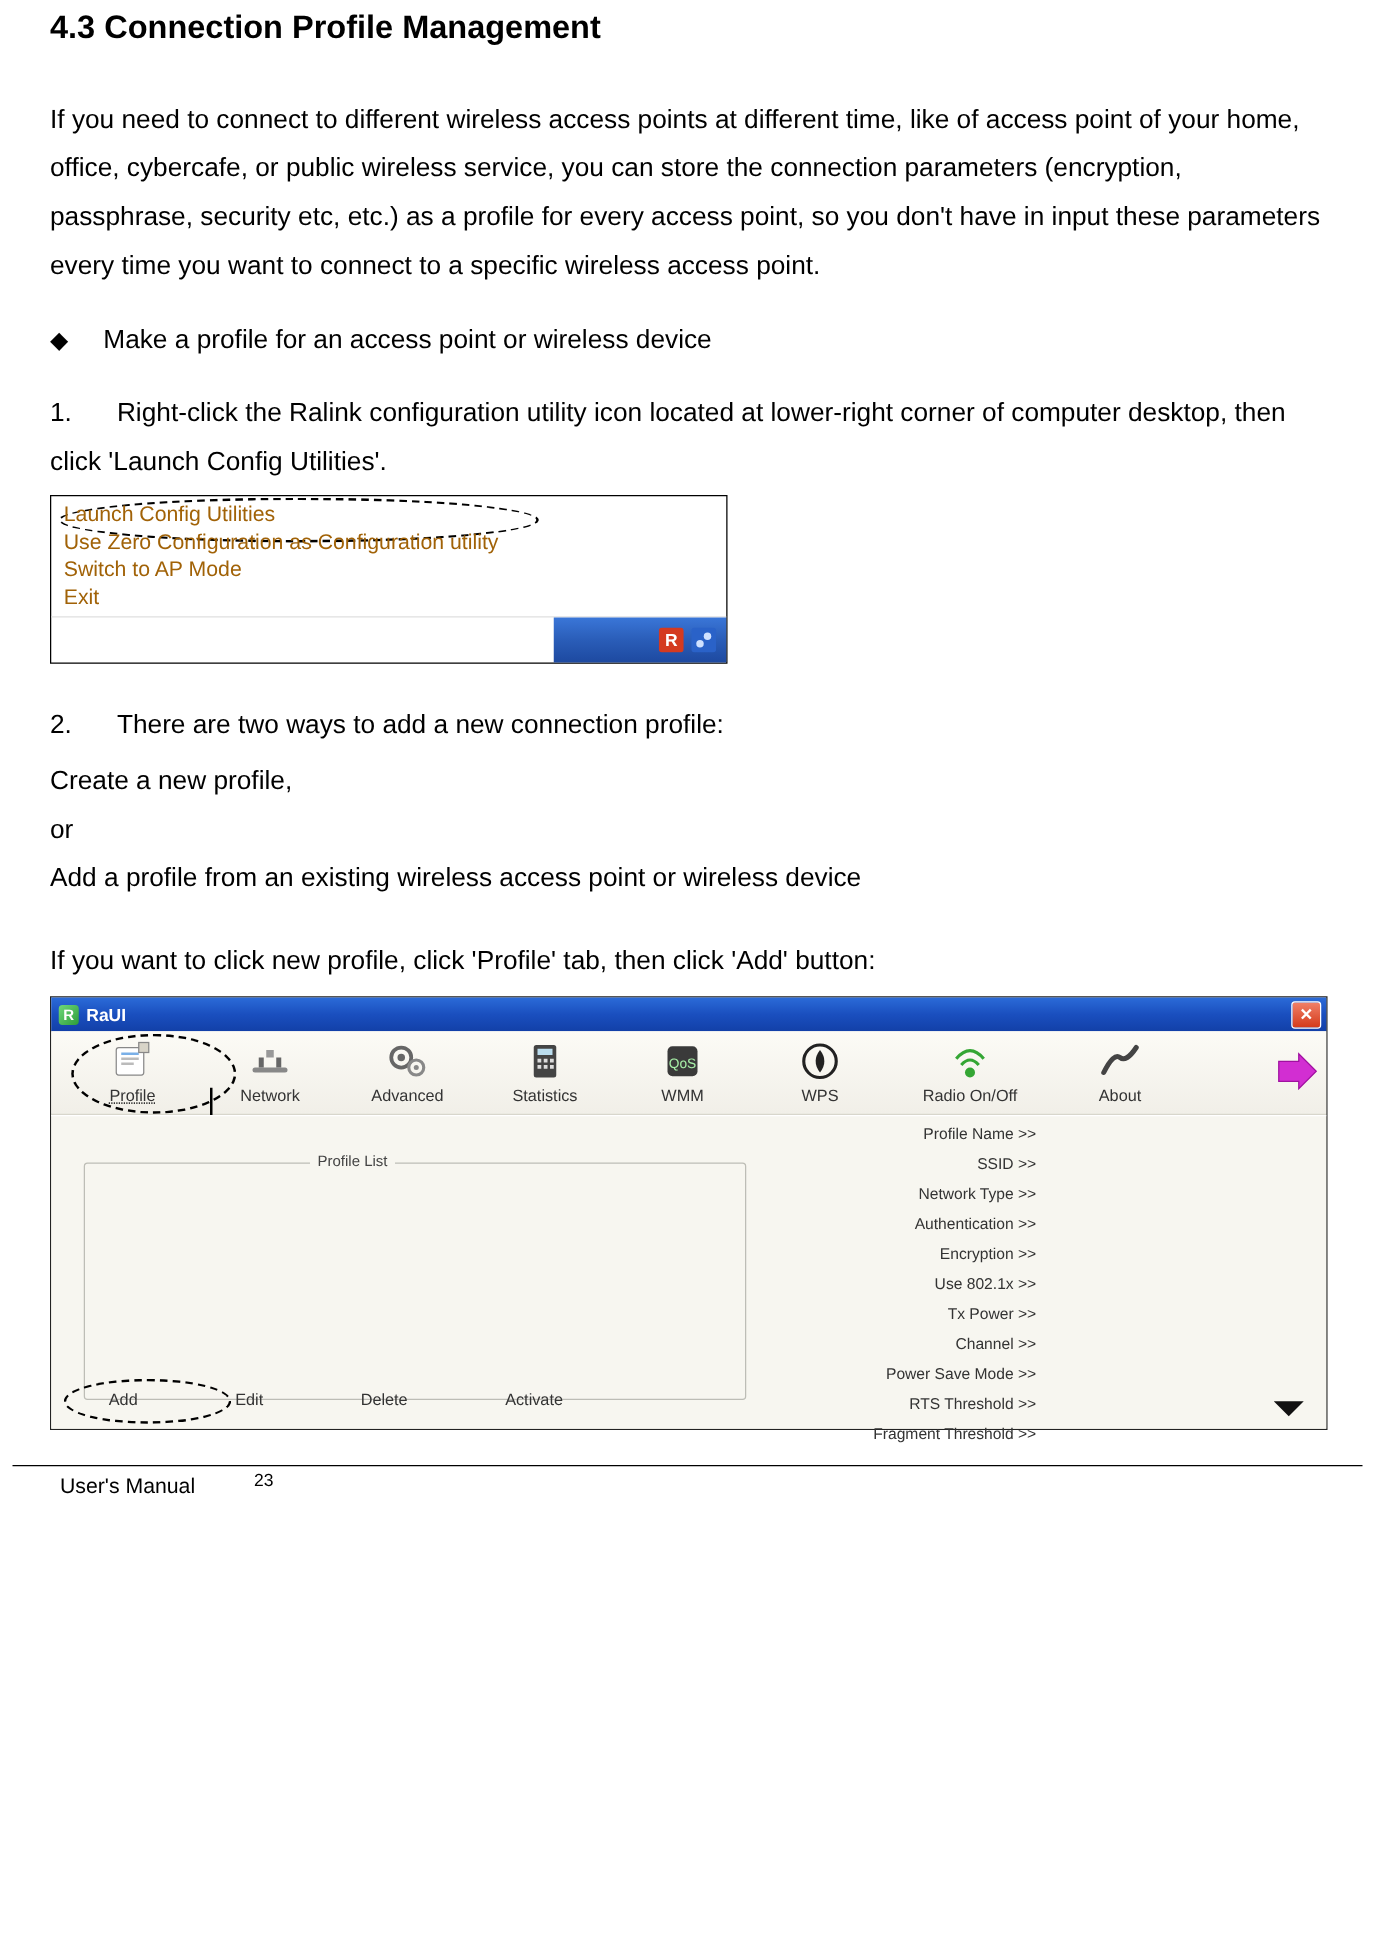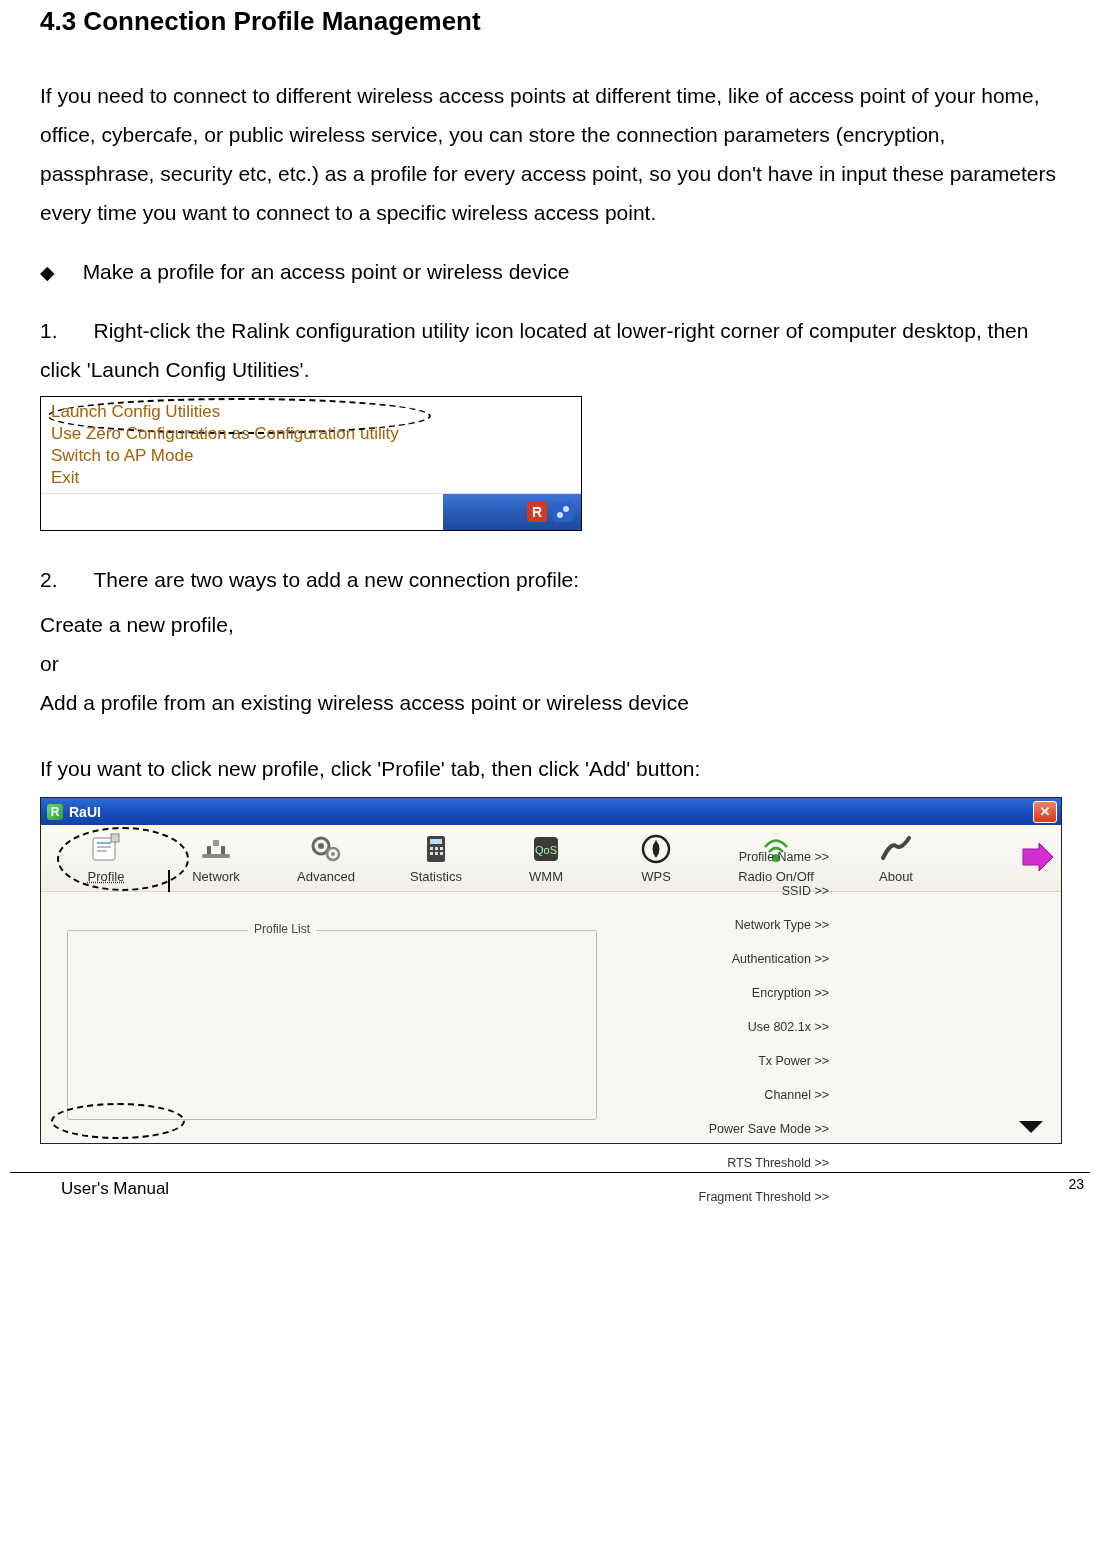--- a/index.html
+++ b/index.html
@@ -216,21 +216,21 @@
     position: absolute;
     top: -9px;
     left: 180px;
     background: #f7f6f0;
     padding: 0 6px;
     font-size: 12px;
     color: #444;
   }
   .details {
     margin: 18px 0 0 10px;
-    display:flex;flex-direction:column;gap:18px;
+    display:flex;flex-direction:column;gap:8px;
   }
   .detail-row {
     font-size: 12.5px;
     color: #333;
     text-align: right;
     width: 222px;
     padding: 1px 0;
   }
   .ss2-buttons {
     position: absolute;
@@ -262,23 +262,23 @@
     bottom: 6px;
   }
 
   
   .footer-line {
     border-top: 1.5px solid #000;
     margin: 18px 10px 0 10px;
   }
   .footer {
     display: flex;
-    justify-content: space-between;
     font-size: 17px;
-    padding: 6px 16px 16px 61px;
+    padding: 6px 16px 16px 48px;
+    gap: 47px;
   }
   .footer-right { font-size: 14px; position: relative; top: -3px; }
 </style>
 </head>
 <body>
 
 <div class="page">
   <div class="heading">4.3 Connection Profile Management</div>
 
   <div class="para">If you need to connect to different wireless access points at different time, like of access point of your home, office, cybercafe, or public wireless service, you can store the connection parameters (encryption, passphrase, security etc, etc.) as a profile for every access point, so you don't have in input these parameters every time you want to connect to a specific wireless access point.</div>
@@ -449,20 +449,26 @@
         <div class="detail-row">Authentication &gt;&gt;</div>
         <div class="detail-row">Encryption &gt;&gt;</div>
         <div class="detail-row">Use 802.1x &gt;&gt;</div>
         <div class="detail-row">Tx Power &gt;&gt;</div>
         <div class="detail-row">Channel &gt;&gt;</div>
         <div class="detail-row">Power Save Mode &gt;&gt;</div>
         <div class="detail-row">RTS Threshold &gt;&gt;</div>
         <div class="detail-row">Fragment Threshold &gt;&gt;</div>
       </div>
 
+      <div class="ss2-buttons">
+        <button class="ss2-btn">Add</button>
+        <button class="ss2-btn">Edit</button>
+        <button class="ss2-btn">Delete</button>
+        <button class="ss2-btn">Activate</button>
+      </div>
       <div class="add-oval"></div>
 
       <svg class="expand-down" width="28" height="18" viewBox="0 0 28 18">
         <path d="M2 2 L14 14 L26 2 Z" fill="#111"></path>
       </svg>
     </div>
   </div>
 </div>
 
 <div class="footer-line"></div>

